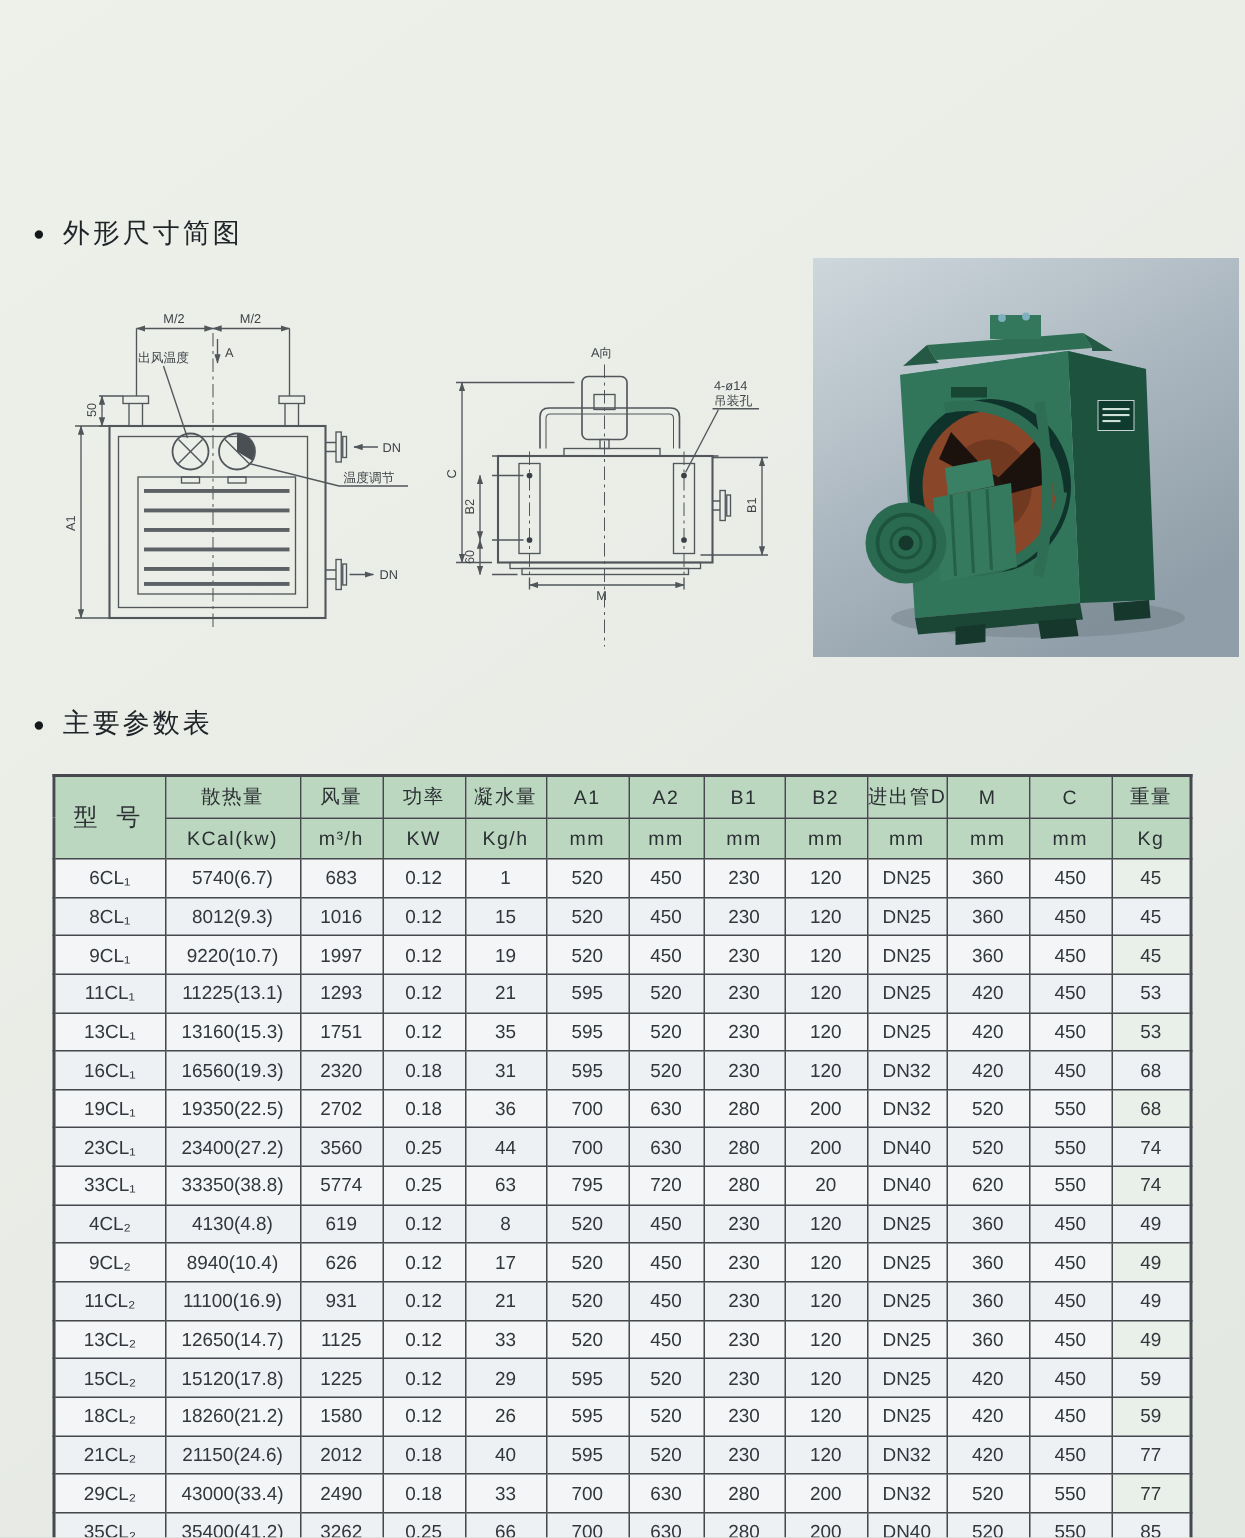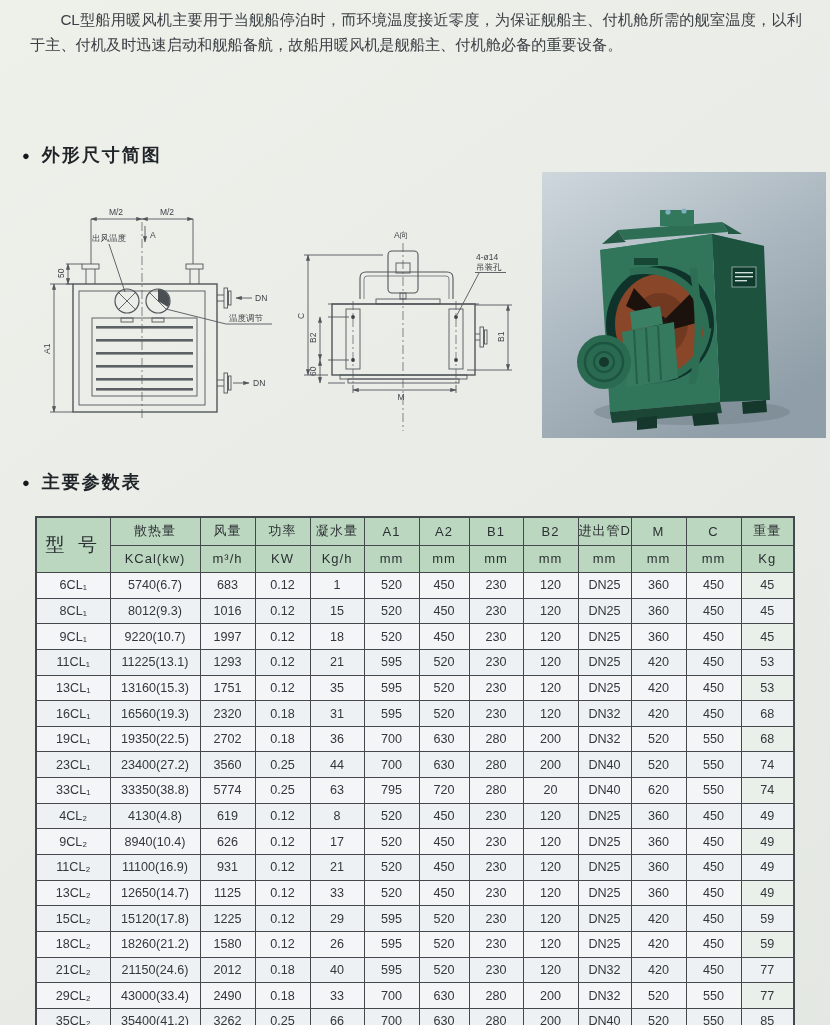--- a/index.html
+++ b/index.html
@@ -9,44 +9,43 @@
   }
   html,body{margin:0;padding:0;}
   body{font-family:"Liberation Sans","DejaVu Sans",sans-serif;background:#d8dcd6;}
   .page{position:relative;width:830px;height:1025px;margin:0 auto;overflow:hidden;
         background:linear-gradient(145deg,#eef0ea 0%,var(--page-bg) 55%,#e4e8e2 100%);}
   .intro{position:absolute;left:30px;top:7px;width:772px;font-size:15.2px;
          line-height:25px;color:var(--ink);text-align:justify;}
   .intro p{margin:0;text-indent:2em;}
   .section-head{position:absolute;left:22px;display:flex;align-items:center;gap:12px;}
   .section-head .bullet{font-size:13px;color:#15181b;line-height:1;}
-  .section-head h2{margin:0;font-size:18px;font-weight:bold;color:var(--title-ink);letter-spacing:2px;}
+  .section-head h2{margin:0;font-size:18px;font-weight:normal;color:var(--title-ink);letter-spacing:2px;}
   .sec-dim{top:143px;} .sec-param{top:470px;}
   svg text{font-family:"Liberation Sans","DejaVu Sans",sans-serif;}
   .drawing{position:absolute;}
   .front-view{left:30px;top:188px;} .side-view{left:283px;top:203px;}
   .photo{position:absolute;left:542px;top:172px;width:284px;height:266px;}
   .param-table{position:absolute;left:35px;top:516px;width:758px;border-collapse:collapse;
                table-layout:fixed;border:2.4px solid var(--border);}
   .param-table th,.param-table td{border:1px solid var(--border);text-align:center;
                vertical-align:middle;padding:0;overflow:hidden;white-space:nowrap;}
   .param-table thead th{background:var(--header-bg);height:26.5px;font-weight:normal;
                font-size:13px;color:#2b3034;letter-spacing:1px;}
-  .param-table thead th.model-head{letter-spacing:4px;font-size:19px;}
+  .param-table thead th.model-head{letter-spacing:4px;font-size:16px;}
   .param-table tbody td{background:var(--row-bg);height:24.65px;font-size:12.6px;color:#32373c;}
   .param-table tbody tr:nth-child(even) td{background:var(--row-alt-bg);}
   .param-table tbody td.weight-col{background:var(--weight-bg);}
 </style>
 </head>
 <body>
 
 <div class="page">
 
   <div class="intro">
-    <p>CL型船用暖风机主要用于当舰船停泊时，而环境温度接近零度，为保证舰船主、付机舱所需的舰室温度，以利于主、付机及时迅速启动和舰船备航，故船用暖风机是舰船主、付机舱必备的重要设备。</p>
   </div>
 
   <div class="section-head sec-dim">
     <span class="bullet">●</span>
     <h2>外形尺寸简图</h2>
   </div>
 
   <svg class="drawing front-view" width="255" height="245" viewBox="0 0 255 245">
     <defs>
       <marker id="arrF" viewBox="0 0 6 4" refX="5.5" refY="2" markerWidth="7" markerHeight="5" orient="auto-start-reverse">
@@ -356,21 +355,21 @@
           <td>DN25</td>
           <td>360</td>
           <td>450</td>
           <td class="weight-col">45</td>
         </tr>
         <tr>
           <td>9CL₁</td>
           <td>9220(10.7)</td>
           <td>1997</td>
           <td>0.12</td>
-          <td>18</td>
+          <td>19</td>
           <td>520</td>
           <td>450</td>
           <td>230</td>
           <td>120</td>
           <td>DN25</td>
           <td>360</td>
           <td>450</td>
           <td class="weight-col">45</td>
         </tr>
         <tr>

